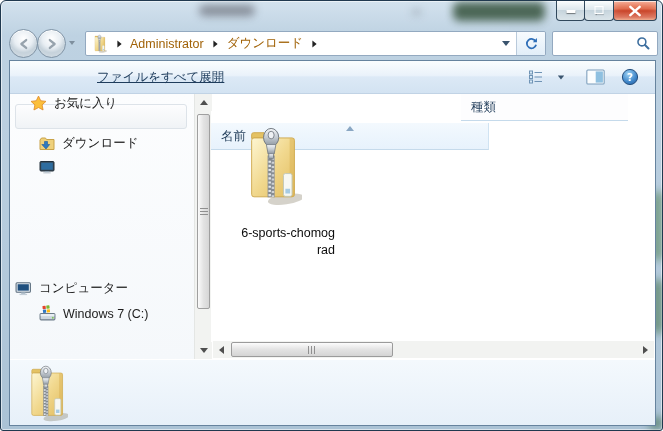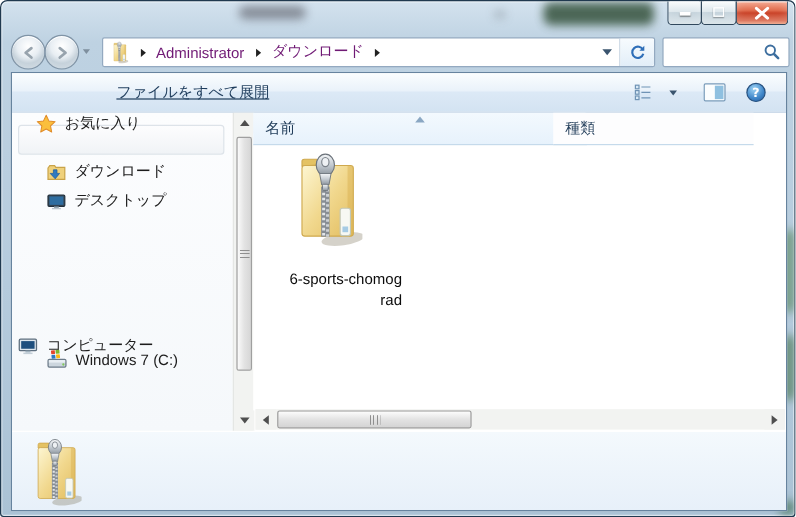--- a/index.html
+++ b/index.html
@@ -25,21 +25,21 @@
   
   .navcircle{position:absolute;width:29px;height:29px;border-radius:50%;border:1px solid #8094a6;
     background:radial-gradient(circle at 50% 32%,#ffffff 0%,#e8eef3 40%,#c6d2db 62%,#d8e1e8 100%);
     display:flex;align-items:center;justify-content:center;
     box-shadow:inset 0 1px 0 rgba(255,255,255,.9);}
   .tri-down{width:0;height:0;border-left:4px solid transparent;border-right:4px solid transparent;border-top:5px solid #3a546e;}
   .tri-down.small{border-left-width:3px;border-right-width:3px;border-top-width:4px;border-top-color:#7e8f9e;}
   .tri-right{width:0;height:0;border-top:4px solid transparent;border-bottom:4px solid transparent;border-left:5px solid #222;}
   .addrbox{position:absolute;left:84px;top:30px;width:461px;height:25px;background:#fff;
     border:1px solid #93a9c0;border-radius:2px;display:flex;align-items:center;}
-  .crumb{font-size:12.5px;color:#701a75;padding:0 2px;white-space:nowrap;}
+  .crumb{font-size:12.5px;color:#a16207;padding:0 2px;white-space:nowrap;}
   .addr-dd{width:20px;height:100%;display:flex;align-items:center;justify-content:center;}
   .refresh-seg{width:29px;height:100%;border-left:1px solid #b9cadb;
     background:linear-gradient(180deg,#f7fbfe,#e2eef8);display:flex;align-items:center;justify-content:center;border-radius:0 2px 2px 0;}
   .searchbox{position:absolute;left:551px;top:30px;width:106px;height:25px;background:#fff;
     border:1px solid #93a9c0;border-radius:2px;display:flex;align-items:center;}
   .searchbox input{flex:1;border:none;outline:none;height:18px;min-width:0;font:12px "Liberation Sans",sans-serif;padding:0 4px;background:transparent;}
   
   .frame{position:absolute;left:8px;top:59px;width:647px;height:366px;background:#fff;border:1px solid #66839e;}
   .toolbar{position:absolute;left:9px;top:60px;width:645px;height:33px;
     background:linear-gradient(180deg,#fafdfe 0%,#eaf2fa 45%,#dce9f6 50%,#d3e3f2 100%);
@@ -60,21 +60,21 @@
   .tri-rt-s{width:0;height:0;border-top:4px solid transparent;border-bottom:4px solid transparent;border-left:5px solid #4f4f4f;}
   .vthumb{position:absolute;left:2px;top:20px;width:13px;height:195px;border:1px solid #9f9f9f;border-radius:2px;
     background:linear-gradient(90deg,#fbfbfb,#e3e3e3 50%,#d6d6d6);display:flex;align-items:center;justify-content:center;}
   .grip-v{width:8px;height:8px;background:repeating-linear-gradient(180deg,#8f8f8f 0 1px,transparent 1px 3px);}
   .hscroll{position:absolute;left:212px;top:340px;width:441px;height:17px;background:#f2f3f1;}
   .hthumb{position:absolute;left:18px;top:1px;width:162px;height:15px;border:1px solid #9b9b9b;border-radius:2px;
     background:linear-gradient(180deg,#fcfcfc,#e3e3e3 50%,#d4d4d4);display:flex;align-items:center;justify-content:center;}
   .grip-h{width:9px;height:8px;background:repeating-linear-gradient(90deg,#8f8f8f 0 1px,transparent 1px 3px);}
   
   .colhead{position:absolute;top:93px;height:27px;font-size:12.5px;color:#1f3b58;display:flex;align-items:center;padding-left:10px;}
-  .col-name{left:210px;width:278px;background:linear-gradient(180deg,#f3f9fe,#e7f2fc);border-right:1px solid #d0e3f2;border-bottom:1px solid #c5daeb;}
+  .col-name{left:210px;width:278px;background:linear-gradient(180deg,#f3f9fe,#e7f2fc);border-right:1px solid #d0e3f2;border-bottom:1px solid #c5daeb;margin-top:29px;}
   .col-type{left:460px;width:167px;background:#fdfdfe;border-bottom:1px solid #c5daeb;}
   .sort-up{position:absolute;left:135px;top:3px;width:0;height:0;border-left:4px solid transparent;border-right:4px solid transparent;border-bottom:5px solid #8aa7c3;}
   
   .item-label{position:absolute;left:212px;top:224px;width:122px;text-align:right;font-size:12.5px;line-height:17px;color:#0c0c0c;}
   
   .details{position:absolute;left:9px;top:358px;width:645px;height:66px;
     background:linear-gradient(180deg,#f4f9fd,#e7f0f9);border-top:1px solid #ffffff;}
 </style>
 </head>
 <body>
@@ -238,35 +238,34 @@
     <span>ダウンロード</span>
   </div>
 
   <div class="siderow" style="left:38px;top:158px;">
     <svg width="16" height="16" viewBox="0 0 16 16">
       <rect x="1" y="2.5" width="14" height="9.5" rx="1" fill="#3a4a58" stroke="#22303c"></rect>
       <rect x="2.2" y="3.7" width="11.6" height="7" fill="#2e6da0"></rect>
       <rect x="6" y="12" width="4" height="1.3" fill="#8fa0ae"></rect>
       <rect x="4.3" y="13.3" width="7.4" height="1.1" fill="#b9c4cc"></rect>
     </svg>
-    <span>デスクトップ</span>
   </div>
 
 
   <div class="siderow" style="left:14px;top:279px;">
     <svg width="17" height="17" viewBox="0 0 16 16">
       <rect x="1" y="2.5" width="13.5" height="9" rx="1" fill="#dfe7ee" stroke="#5d6e7e"></rect>
       <rect x="2.5" y="4" width="10.5" height="6" fill="#1f4f7e"></rect>
       <rect x="5.8" y="11.5" width="4" height="1.5" fill="#9fb0bd"></rect>
       <rect x="4.2" y="13" width="7.2" height="1.2" fill="#c3ced7"></rect>
     </svg>
     <span>コンピューター</span>
   </div>
 
-  <div class="siderow" style="left:38px;top:290px;">
+  <div class="siderow" style="left:38px;top:304px;">
     <svg width="17" height="17" viewBox="0 0 16 16">
       <rect x="1" y="8" width="14" height="6" rx="1" fill="#ccd6de" stroke="#6b7a88"></rect>
       <rect x="1.6" y="8.5" width="12.8" height="2" fill="#e8eef3"></rect>
       <circle cx="13" cy="12" r=".9" fill="#7fc75a"></circle>
       <g transform="translate(3.2,1) rotate(-6)">
         <rect x="0" y="0" width="3" height="3" rx=".4" fill="#e4452c"></rect>
         <rect x="3.6" y="0" width="3" height="3" rx=".4" fill="#7db72f"></rect>
         <rect x="0" y="3.6" width="3" height="3" rx=".4" fill="#2f78c4"></rect>
         <rect x="3.6" y="3.6" width="3" height="3" rx=".4" fill="#fdb813"></rect>
       </g>

